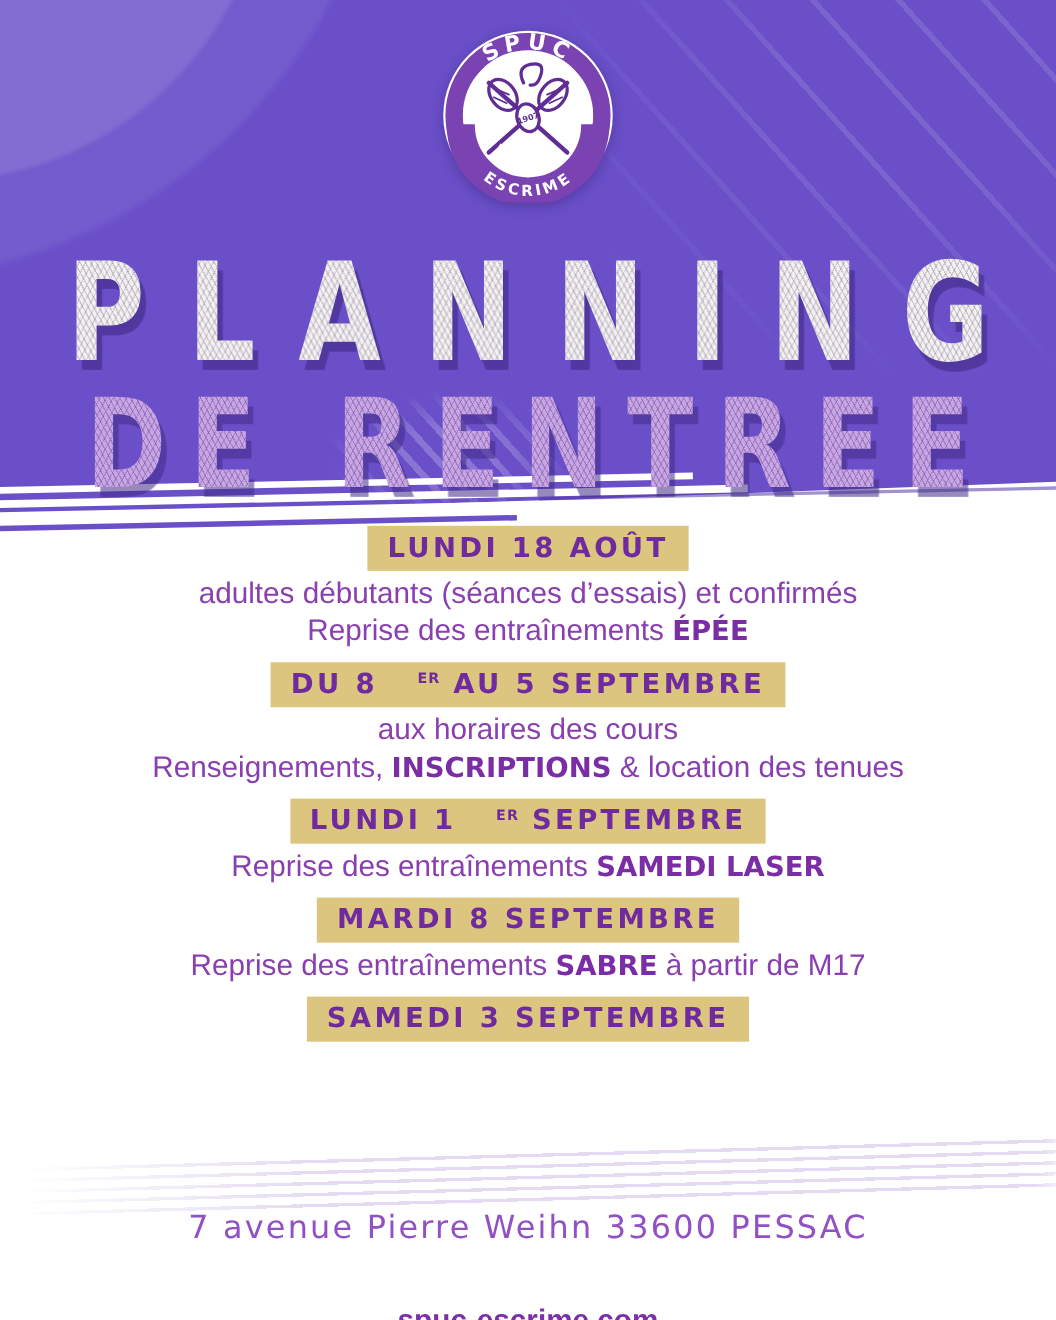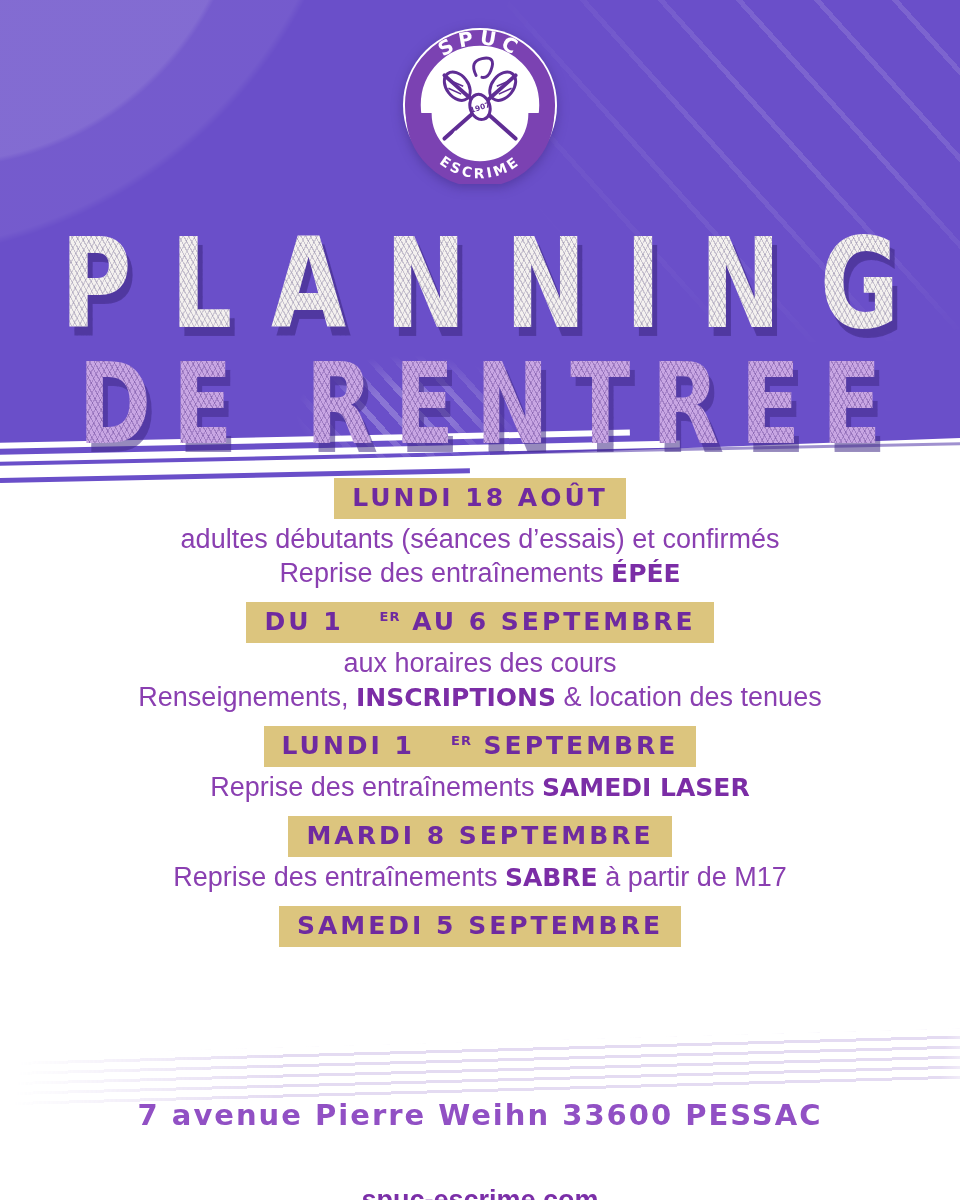--- a/index.html
+++ b/index.html
@@ -98,21 +98,21 @@
   .streaks-bottom{
     position:absolute;top:1042px;left:-20px;width:1000px;height:52px;
     transform:rotate(-1.6deg);
     background:repeating-linear-gradient(180deg,transparent 0 7px,var(--streak-lilac,#dcd0ee) 7px 10px);
     -webkit-mask-image:linear-gradient(100deg,transparent 0 4%,#000 30%,#000 96%,transparent);
     mask-image:linear-gradient(100deg,transparent 0 4%,#000 30%,#000 96%,transparent);
     opacity:.75;
   }
   .address{
     position:absolute;top:1098px;left:0;right:0;text-align:center;
-    font-family:"DejaVu Sans",sans-serif;font-weight:bold;
+    font-family:"DejaVu Sans",sans-serif;font-weight:normal;
     font-size:29px;letter-spacing:2px;
     color:var(--footer-purple,#9150c4);
   }
   .website{
     position:absolute;top:1141px;left:0;right:0;text-align:center;
     font-family:"Liberation Sans",sans-serif;font-weight:bold;
     font-size:27px;
     color:var(--website-purple,#7b2fa8);
     margin-top:44px;
   }
@@ -172,21 +172,21 @@
       <textPath href="#arcBot2" startOffset="50%" text-anchor="middle">ESCRIME</textPath>
     </text>
   </svg>
 </div>
 
 <div class="title title1">PLANNING</div>
 <div class="title title2">DE RENTREE</div>
 
 <div class="events">
     <div class="event"><div class="band"><span>LUNDI 18 AOÛT</span></div><div class="line"><span>adultes débutants (séances d’essais) et confirmés</span></div><div class="line"><span>Reprise des entraînements </span><span class="b">ÉPÉE</span></div></div>
-    <div class="event"><div class="band"><span>DU 1</span><sup>ER</sup><span> AU 6 SEPTEMBRE</span></div><div class="line"><span>aux horaires des cours</span></div><div class="line"><span>Renseignements, </span><span class="b">INSCRIPTIONS</span><span> &amp; location des tenues</span></div></div>
+    <div class="event"><div class="band"><span>DU 8</span><sup>ER</sup><span> AU 5 SEPTEMBRE</span></div><div class="line"><span>aux horaires des cours</span></div><div class="line"><span>Renseignements, </span><span class="b">INSCRIPTIONS</span><span> &amp; location des tenues</span></div></div>
     <div class="event"><div class="band"><span>LUNDI 1</span><sup>ER</sup><span> SEPTEMBRE</span></div><div class="line"><span>Reprise des entraînements </span><span class="b">SAMEDI LASER</span></div></div>
     <div class="event"><div class="band"><span>MARDI 8 SEPTEMBRE</span></div><div class="line"><span>Reprise des entraînements </span><span class="b">SABRE</span><span> à partir de M17</span></div></div>
-    <div class="event"><div class="band"><span>SAMEDI 5 SEPTEMBRE</span></div></div>
+    <div class="event"><div class="band"><span>SAMEDI 3 SEPTEMBRE</span></div></div>
   </div>
 
 <div class="streaks-bottom"></div>
 <div class="address">7 avenue Pierre Weihn 33600 PESSAC</div>
 <div class="website">spuc-escrime.com</div>
 
 </body></html>

